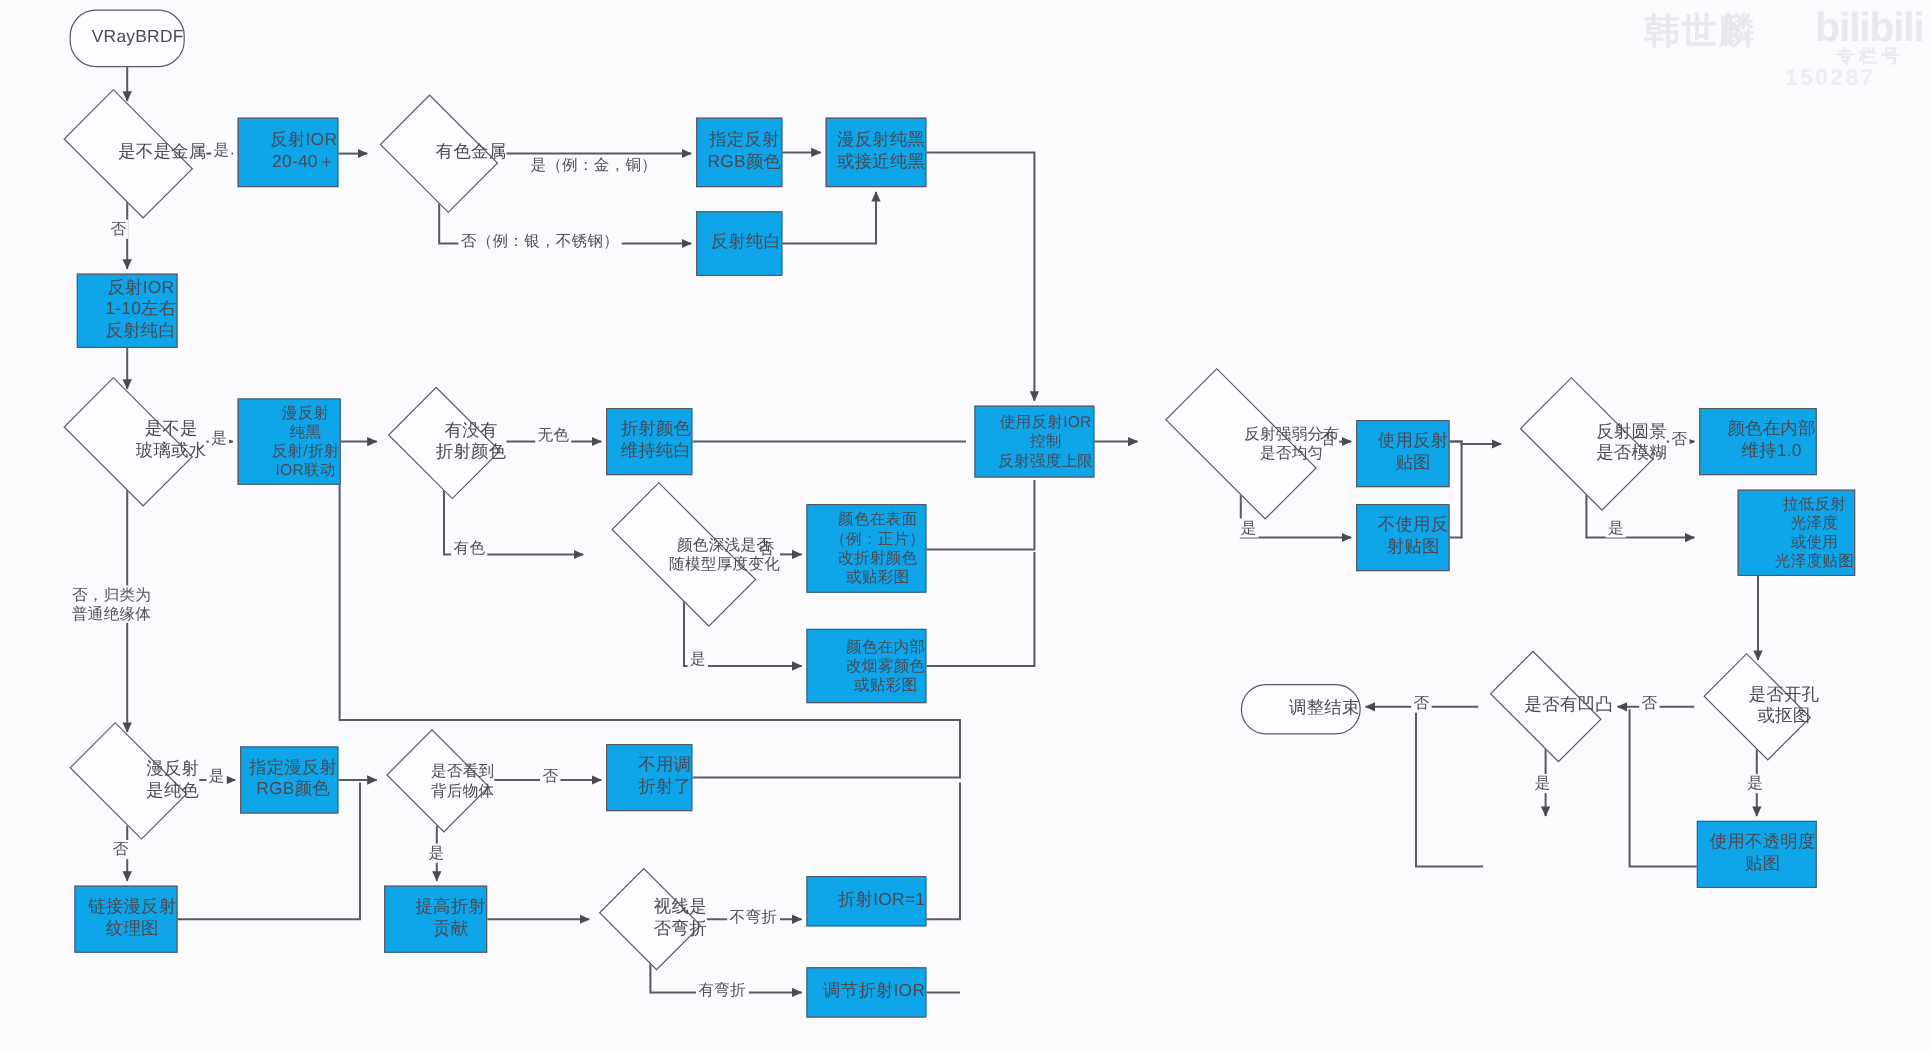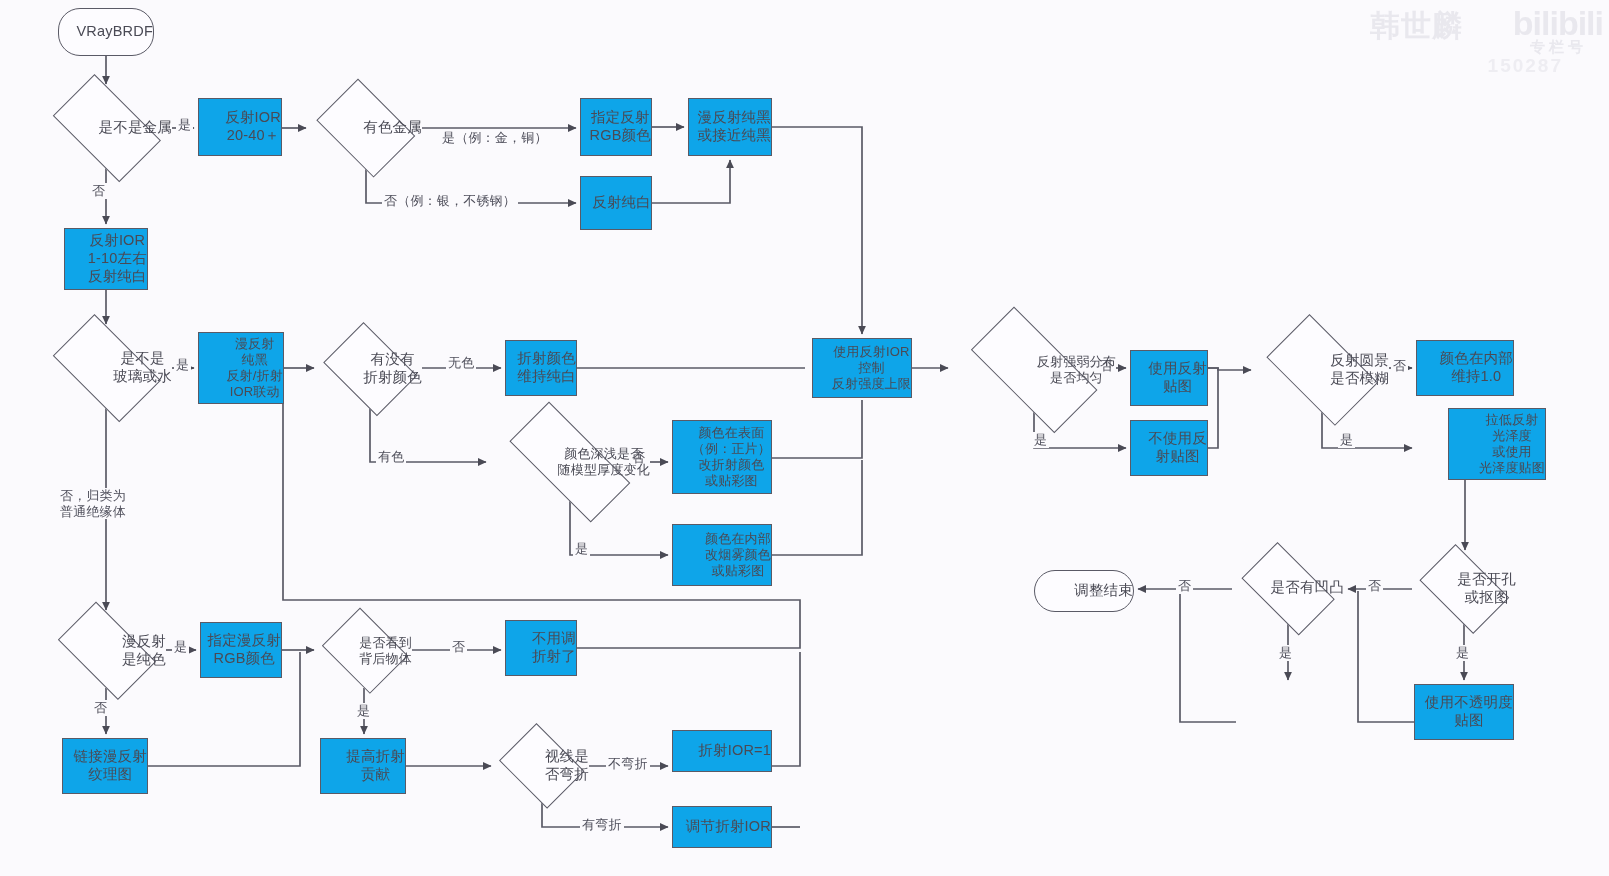--- a/index.html
+++ b/index.html
@@ -338,21 +338,21 @@
   </div>
 
   <div class="node rect" style="left:672px;top:730px;width:100px;height:42px;">
     <span>折射IOR=1</span>
   </div>
 
   <div class="node rect" style="left:672px;top:806px;width:100px;height:42px;">
     <span>调节折射IOR</span>
   </div>
 
-  <div class="node diamond" style="left:1232px;top:554px;width:112px;height:70px;font-family:Liberation Mono, monospace;">
+  <div class="node diamond" style="left:1232px;top:554px;width:112px;height:70px;">
     <span class="dlabel">是否有凹凸</span>
   </div>
 
 
   <div class="node diamond" style="left:1412px;top:554px;width:104px;height:70px;">
     <span class="dlabel">是否开孔
 或抠图</span>
   </div>
 
   <div class="node rect" style="left:1414px;top:684px;width:100px;height:56px;">

